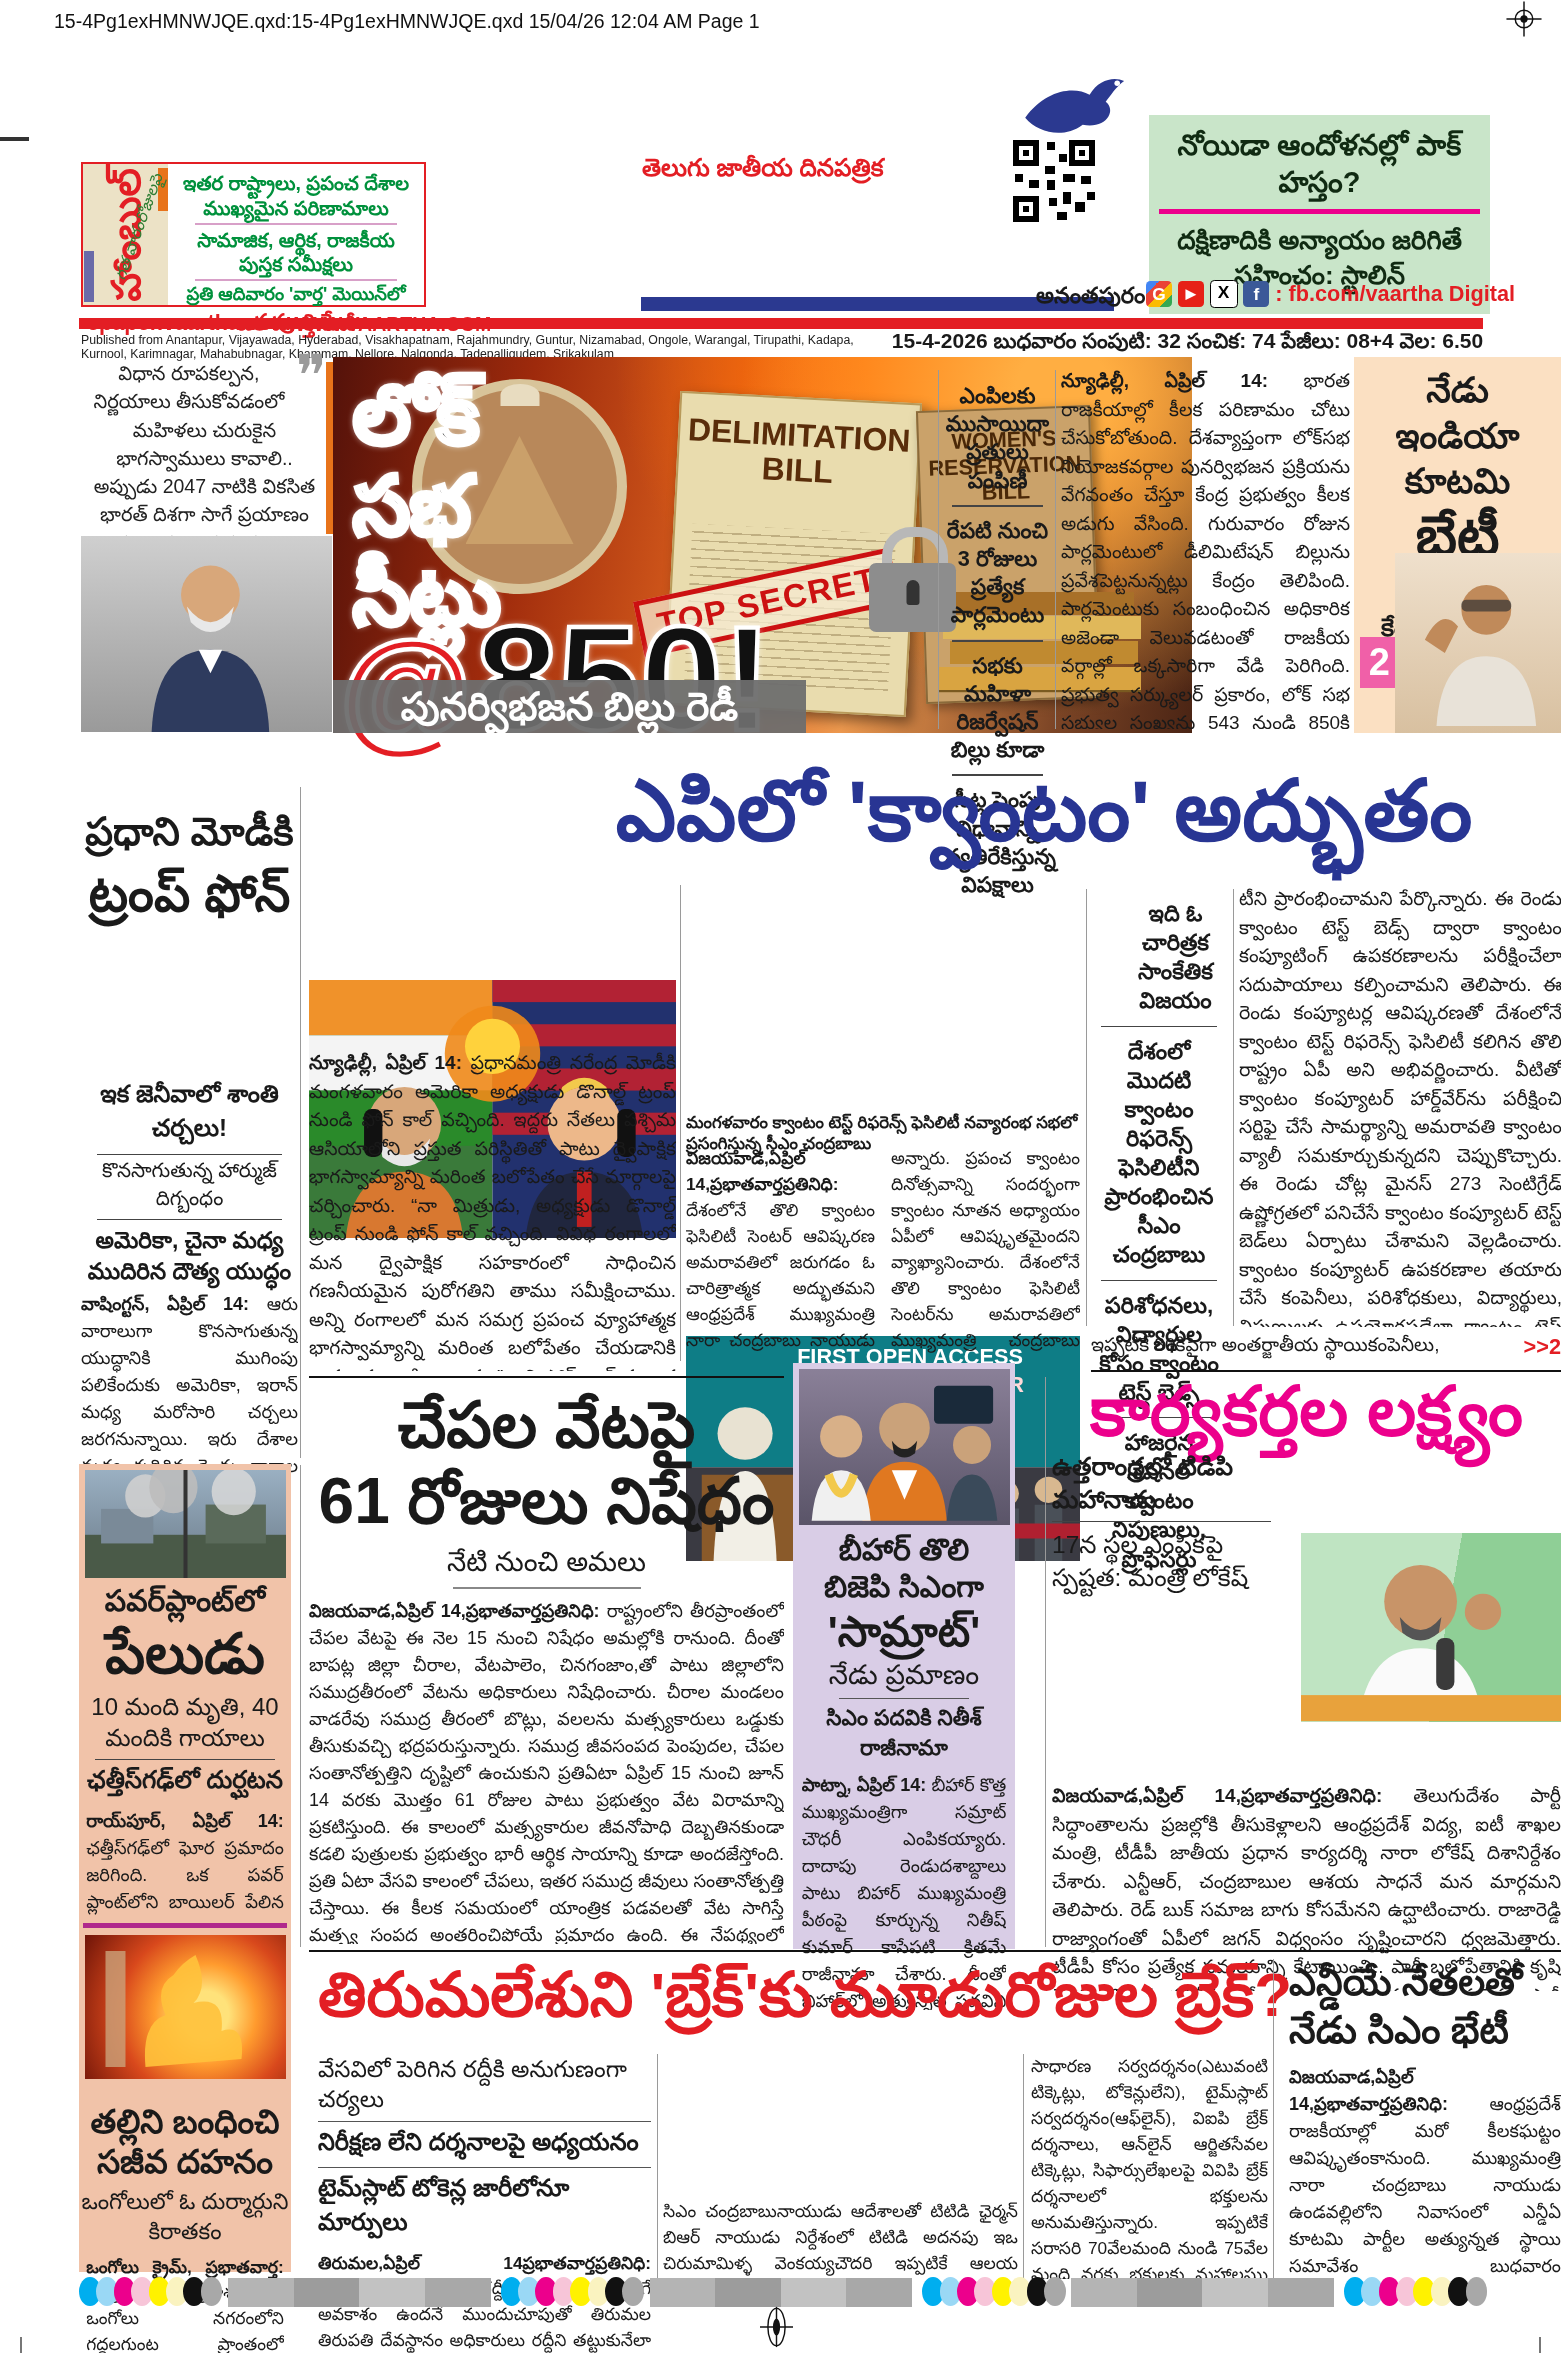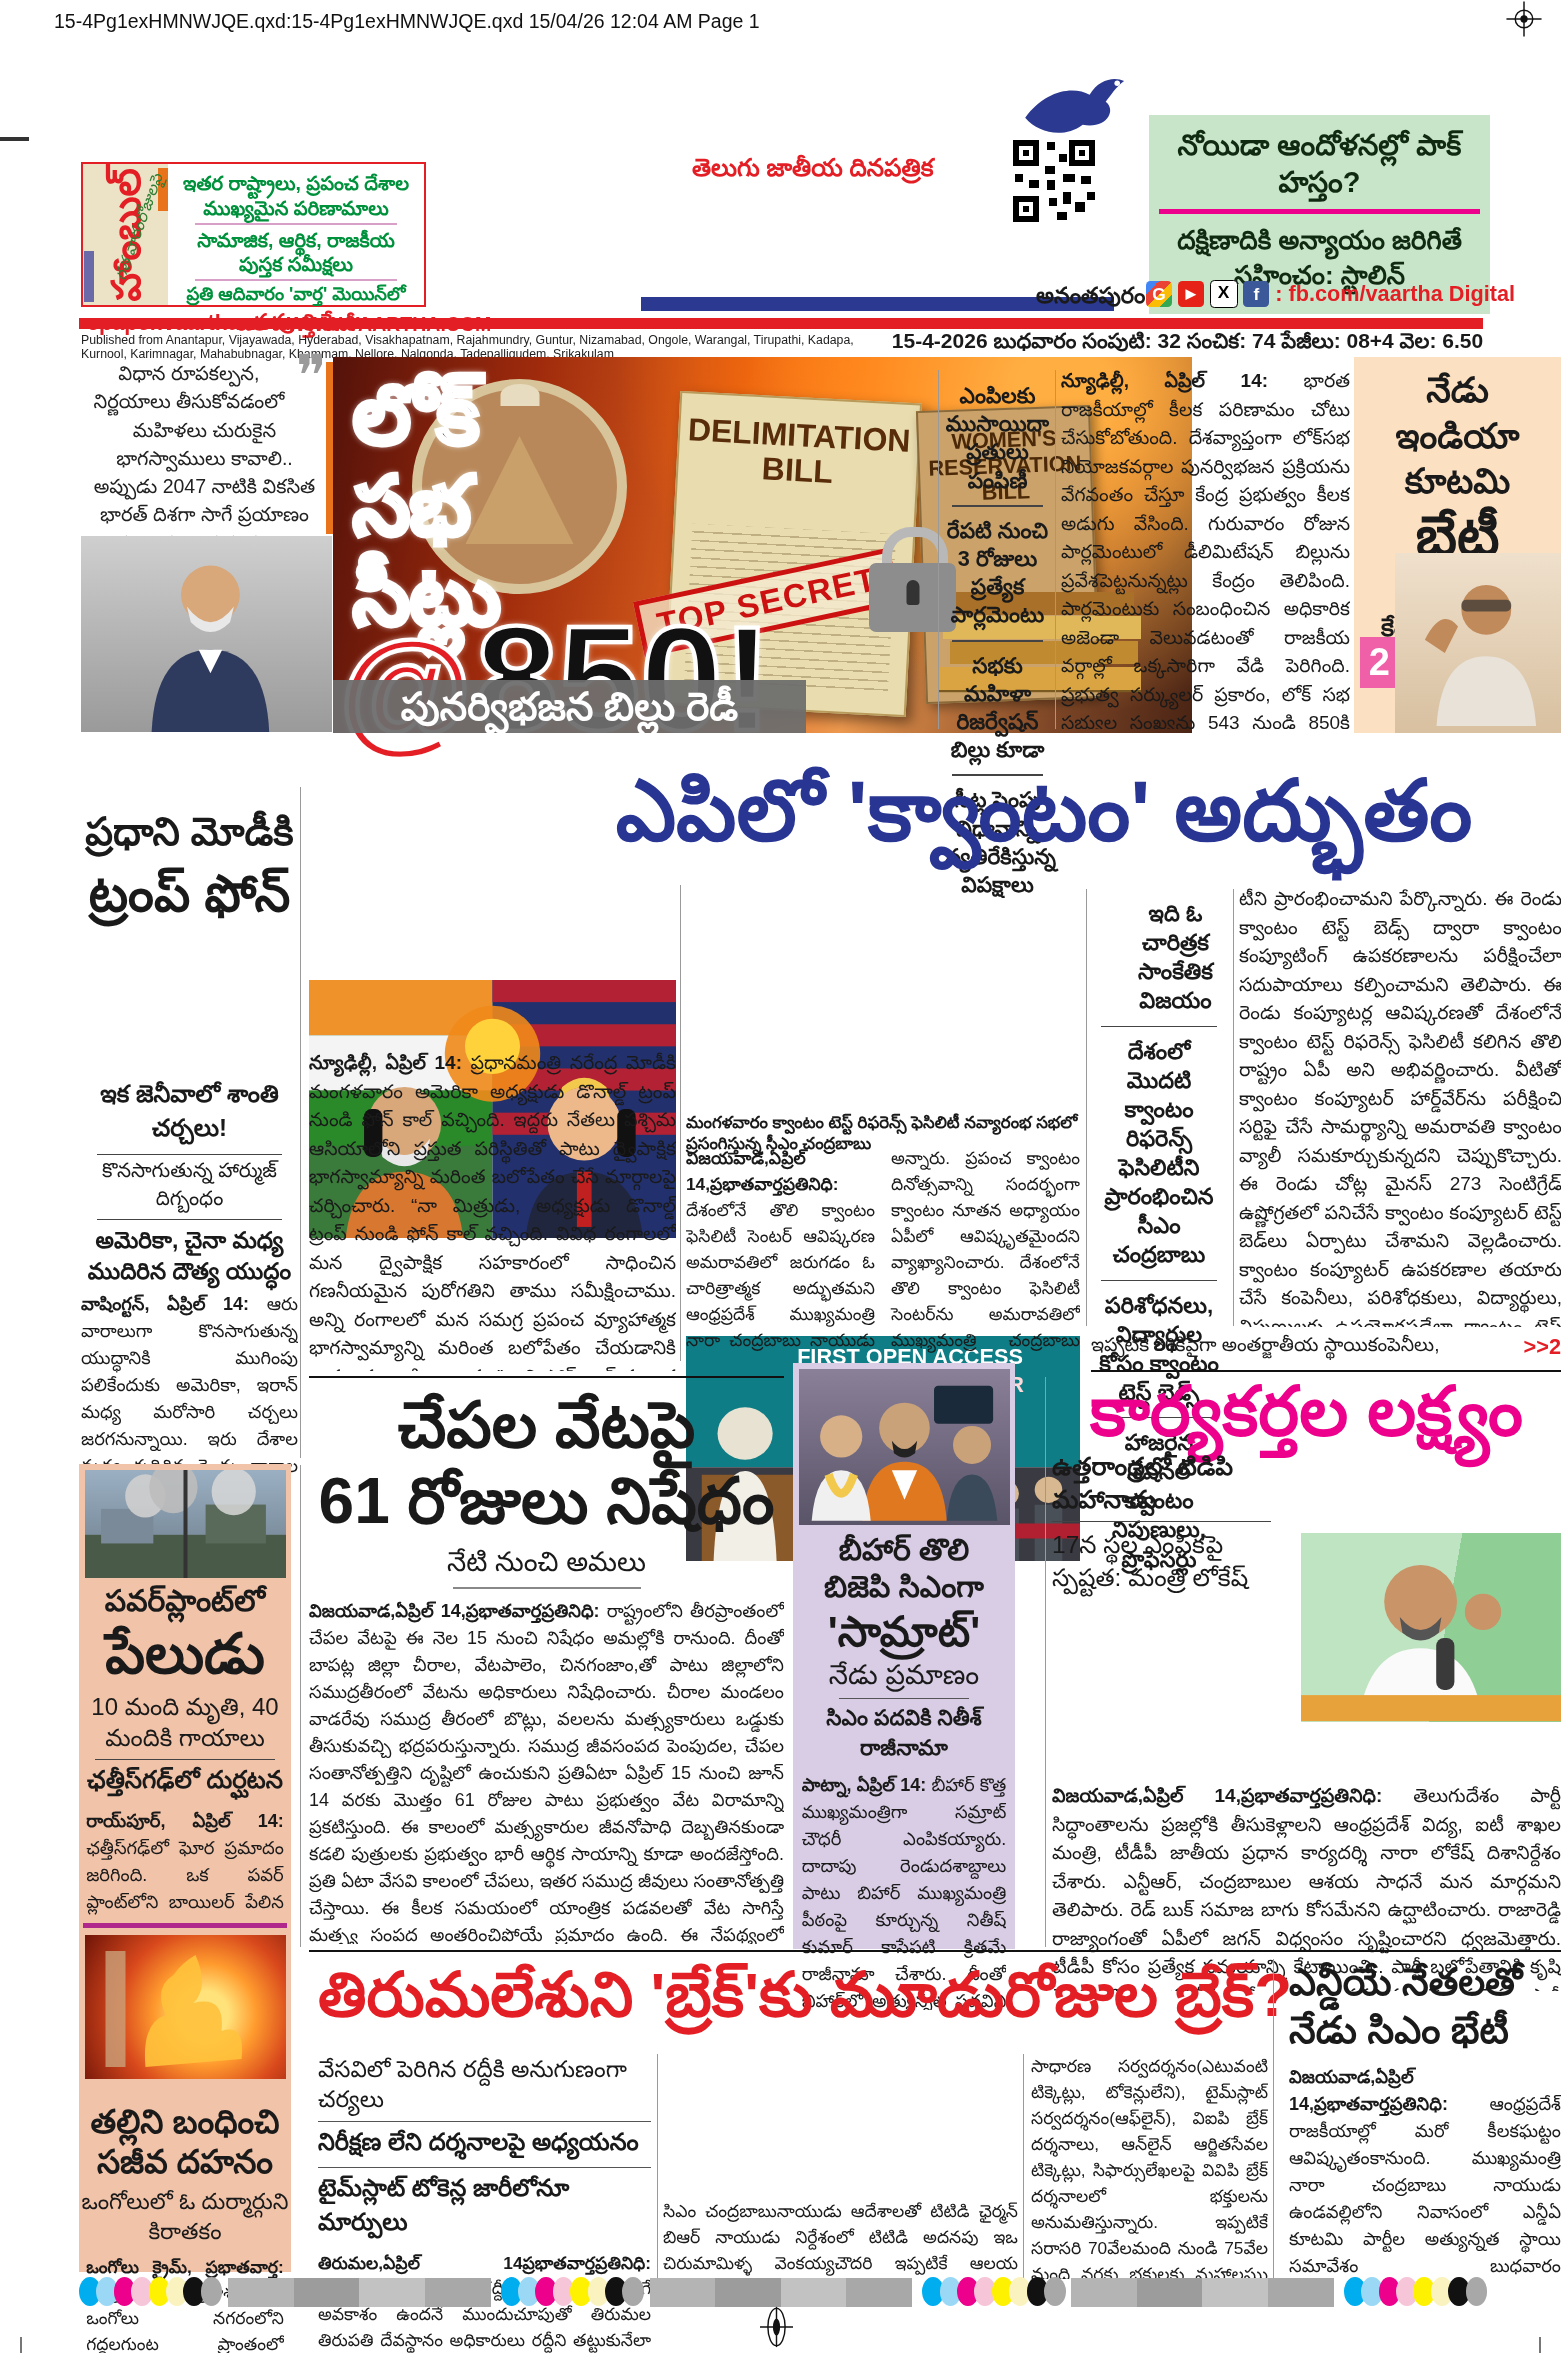--- a/index.html
+++ b/index.html
@@ -70,21 +70,21 @@
       <hr class="hr-pink" style="margin:2.9px auto;">
       <div class="grn b ctr" style="font-size:19.5px;line-height:1.25;">సామాజిక, ఆర్థిక, రాజకీయ పుస్తక సమీక్షలు</div>
       <hr class="hr-pink" style="margin:2.9px auto;">
       <div class="grn b ctr" style="font-size:18px;">ప్రతి ఆదివారం 'వార్త' మెయిన్‌లో</div>
       <div class="red b ctr" style="font-size:23px;">ఒక పూర్తి పేజీ</div>
     </div>
   </div>
   <a class="abs red b" style="left:87px;top:310px;font-size:21.7px;text-decoration:none;color:#e31e24;">epaper.vaartha.com</a>
   <a class="abs red b" style="left:287px;top:313px;font-size:19.5px;text-decoration:none;color:#e31e24;">WWW.VAARTHA.COM</a>
 
-  <div class="abs red b" style="left:692px;top:154px;font-size:24.5px;">తెలుగు జాతీయ దినపత్రిక</div>
+  <div class="abs red b" style="left:642px;top:154px;font-size:24.5px;">తెలుగు జాతీయ దినపత్రిక</div>
   <div class="abs" style="left:641px;top:297px;width:473px;height:14.4px;background:#2b3990;"></div>
 
   <svg class="abs" style="left:1016px;top:68px;width:115px;height:72px;" viewBox="0 0 100 60">
     <path d="M8 42 C 25 18, 50 14, 64 22 C 72 8, 86 6, 94 10 C 86 16, 83 22, 78 28 C 88 36, 78 52, 58 48 C 42 60, 20 56, 8 42 Z" fill="#2b3990"></path>
     <circle cx="88" cy="12" r="2.4" fill="#fff"></circle>
   </svg>
 
   <svg class="abs" style="left:1009px;top:136px;width:90px;height:90px;" viewBox="0 0 90 90">
     <rect width="90" height="90" fill="#fff"></rect>
     <g fill="#000">

